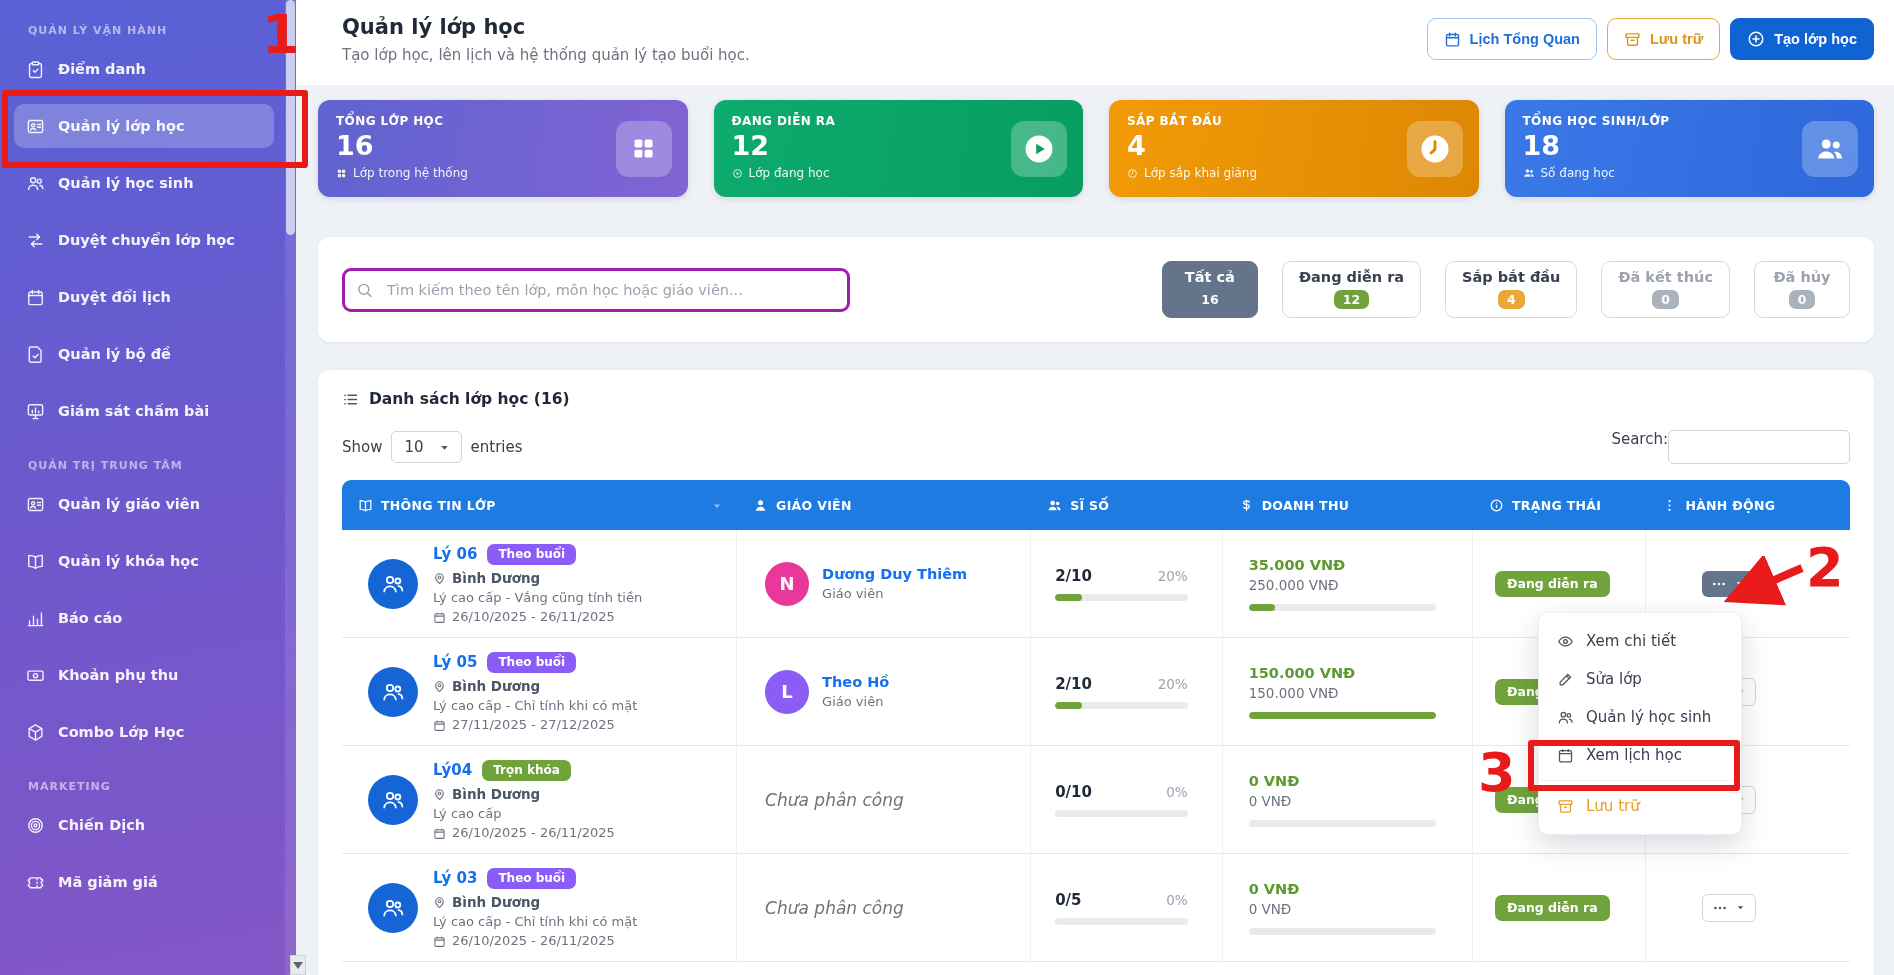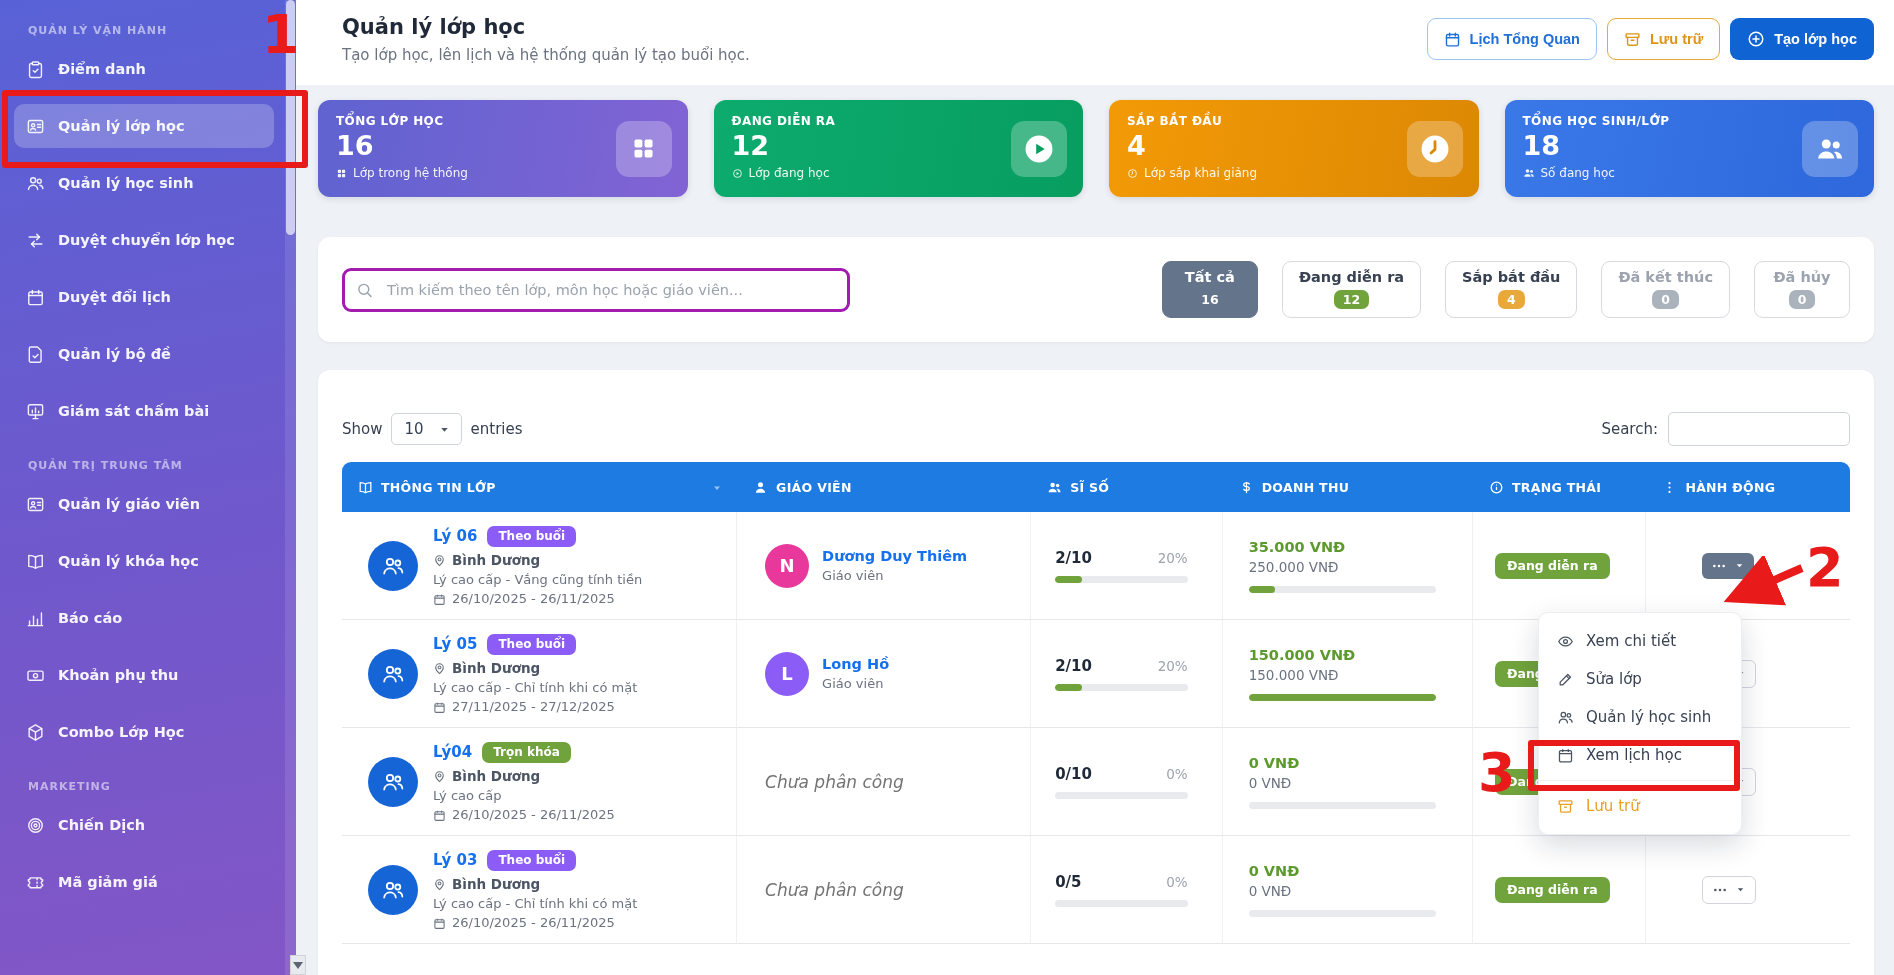--- a/index.html
+++ b/index.html
@@ -63,21 +63,21 @@
   .count-green { background:#71a33c; } .count-amber { background:#e9a83a; } .count-gray { background:#aab2bb; }
 
   
   .table-card { margin-top:28px; background:#fff; border-radius:12px 12px 0 0; padding:20px 24px 0; flex:1; min-height:0; box-shadow:0 1px 3px rgba(20,30,60,.06); }
   .tc-title { display:flex; align-items:center; gap:10px; font-size:15.5px; font-weight:700; color:#1f2937; }
   .tc-title .icon { color:#4b5563; }
   .tc-controls { display:flex; justify-content:space-between; align-items:center; margin:22px 0 16px; }
   .show-wrap { display:flex; align-items:center; gap:9px; font-size:15px; color:#374151; }
   .pagesize { display:inline-flex; align-items:center; gap:14px; border:1px solid #cfd4da; border-radius:5px; padding:6px 10px 6px 12px; font-size:15px; color:#374151; cursor:pointer; background:#fff; }
   .pagesize .icon { color:#4b5563; }
-  .tsearch { display:flex; align-items:center; gap:10px; font-size:15px; color:#374151; }
+  .tsearch { display:flex; font-size:15px; color:#374151; }
   .tsearch input { width:182px; height:34px; border:1px solid #cfd4da; border-radius:5px; padding:0 8px; font-size:14px; font-family:inherit; outline:none; }
 
   table.grid { width:100%; border-collapse:separate; border-spacing:0; table-layout:fixed; }
   col.c-info{width:26.2%} col.c-teach{width:19.5%} col.c-size{width:12.7%} col.c-rev{width:16.6%} col.c-stat{width:11.5%} col.c-act{width:13.5%}
   th { background:#1d7be2; color:#fff; font-size:12.5px; font-weight:700; letter-spacing:.3px; height:50px; text-align:left; padding:0 10px 0 16px; }
   th .th-inner { display:flex; align-items:center; gap:8px; position:relative; }
   th:first-child { border-radius:9px 0 0 0; }
   th:last-child { border-radius:0 9px 0 0; }
   .sort-caret { position:absolute; right:4px; color:rgba(255,255,255,.55); }
   td { height:108px; border-bottom:1px solid #e5e7eb; border-right:1px solid #eef0f2; vertical-align:middle; padding:10px 12px; }
@@ -502,20 +502,26 @@
           <span class="chip-count count-gray">0</span>
         </div>
         <div class="chip muted">
           <span class="chip-label">Đã hủy</span>
           <span class="chip-count count-gray">0</span>
         </div>
       </div>
     </div>
 
     <div class="table-card">
+      <div class="tc-title">
+        <span><svg class="icon" width="17" height="17" fill="none" stroke="currentColor" stroke-width="1.8" stroke-linecap="round">
+              <use href="#i-list"></use>
+            </svg></span>
+        <span>Danh sách lớp học (16)</span>
+      </div>
       <div class="tc-controls">
         <div class="show-wrap">
           <span>Show</span>
           <span class="pagesize">
             <span>10</span>
             <svg class="icon" width="13" height="13" color="#4b5563">
                 <use href="#i-caret-down"></use>
               </svg>
           </span>
           <span>entries</span>
@@ -689,21 +695,21 @@
                         </svg></span>
                       <span>27/11/2025 - 27/12/2025</span>
                     </div>
                 </div>
               </div>
             </td>
             <td>
               <div class="teach">
                 <span class="t-avatar" style="background:#8b5cf6">L</span>
                 <div>
-                  <div class="t-name">Long Hồ</div>
+                  <div class="t-name">Theo Hồ</div>
                   <div class="t-role">Giáo viên</div>
                 </div>
               </div>
             </td>
             <td>
               <div class="size-wrap">
                 <div class="size-top">
                     <span class="size-num">2/10</span>
                     <span class="size-pct">20%</span>
                   </div>

